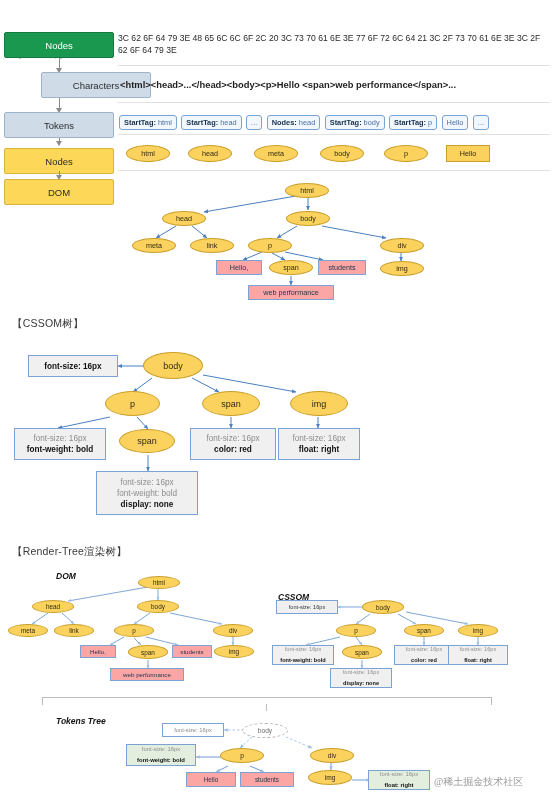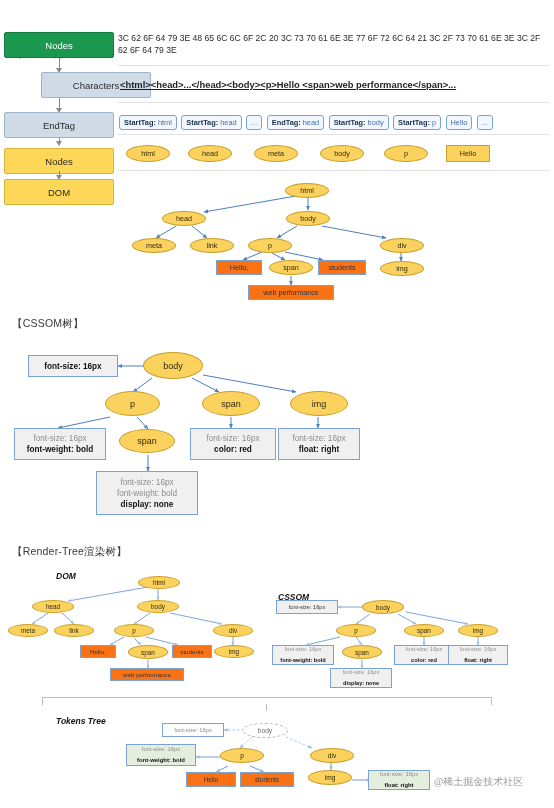--- a/index.html
+++ b/index.html
@@ -13,32 +13,32 @@
         font-size:9.5px;color:#2b2b2b;box-sizing:border-box;}
   .pipe.green{background:#1a9850;border-color:#157a42;color:#fff;}
   .pipe.blue{background:#cfdce8;border-color:#9fb3c8;}
   .pipe.yellow{background:#fdd757;border-color:#d8b43c;}
   .pipe-arrow{width:1px;background:#8a8a8a;left:59px;}
   .pipe-arrow:after{content:"";position:absolute;left:-3px;bottom:-1px;
         border-left:3.5px solid transparent;border-right:3.5px solid transparent;
         border-top:5px solid #8a8a8a;}
   .hr{height:1px;background:#e2e2e2;}
   .bytes-txt{font-size:8.6px;line-height:11.5px;color:#2a2a2a;width:430px;}
-  .chars-txt{font-size:9.4px;font-weight:bold;color:#1f1f1f;text-decoration:underline;}
+  .chars-txt{font-size:9.4px;font-weight:bold;color:#1f1f1f;}
   
   .tok{height:15px;border:1px solid #7aa3d4;border-radius:3px;background:#f2f7fd;
        display:inline-flex;align-items:center;justify-content:center;gap:2px;
        font-size:7.4px;color:#4a6fa5;padding:0 4px;box-sizing:border-box;}
   .tok b{color:#16314f;font-weight:bold;}
   
   .ell{border-radius:50%;background:#fcd25e;border:1px solid #c99f2c;
        display:flex;align-items:center;justify-content:center;
        font-size:7.2px;color:#2f2a12;box-sizing:border-box;}
   .ell.dash{background:#fff;border:1px dashed #b8b8b8;color:#6d6d6d;}
-  .rect{border:1px solid #7aa3d4;background:#f97316;
+  .rect{border:1px solid #7aa3d4;background:#fca5a5;
         display:flex;align-items:center;justify-content:center;
         font-size:7.2px;color:#23364d;box-sizing:border-box;}
   .rect.ybox{background:#fcd25e;border:1px solid #c99f2c;color:#2f2a12;}
   .cbox{border:1px solid #7aa3d4;background:#f1f1f1;box-sizing:border-box;
         display:flex;flex-direction:column;align-items:center;justify-content:center;
         line-height:11px;}
   .cbox .inh{color:#8d8d8d;}
   .cbox .own{color:#111;font-weight:bold;}
   .cbox.gray{background:#f0f0f0;}
   .cbox.green{background:#e3eedf;}
@@ -52,21 +52,21 @@
 </style>
 </head>
 <body>
 
 <div class="abs sec-title" style="left:12px;top:8px;margin-top:39px;">【DOM树】</div>
 
 <div class="abs pipe green" style="left:4px;top:32px;">Nodes</div>
 <div class="abs pipe-arrow" style="top:58px;height:14px;"></div>
 <div class="abs pipe blue" style="left:4px;top:72px;margin-left:37px;">Characters</div>
 <div class="abs pipe-arrow" style="top:98px;height:14px;"></div>
-<div class="abs pipe blue" style="left:4px;top:112px;">EndTag</div>
+<div class="abs pipe blue" style="left:4px;top:112px;">Tokens</div>
 <div class="abs pipe-arrow" style="top:138px;height:7px;"></div>
 <div class="abs pipe yellow" style="left:4px;top:148px;">Nodes</div>
 <div class="abs pipe-arrow" style="top:171px;height:8px;"></div>
 <div class="abs pipe yellow" style="left:4px;top:179px;">DOM</div>
 
 <div class="abs bytes-txt" style="left:118px;top:33px;">3C 62 6F 64 79 3E 48 65 6C 6C 6F 2C 20 3C 73 70 61 6E 3E 77 6F 72 6C 64 21 3C 2F 73 70 61 6E 3E 3C 2F 62 6F 64 79 3E</div>
 <div class="abs hr" style="left:118px;top:65px;width:432px;"></div>
 
 <div class="abs chars-txt" style="left:120px;top:79px;">&lt;html&gt;&lt;head&gt;...&lt;/head&gt;&lt;body&gt;&lt;p&gt;Hello &lt;span&gt;web performance&lt;/span&gt;...</div>
 <div class="abs hr" style="left:118px;top:102px;width:432px;"></div>
@@ -77,21 +77,21 @@
       <span>html</span>
     </span>
   <span class="tok">
       <b>StartTag:</b>
       <span>head</span>
     </span>
   <span class="tok">
       <span>...</span>
     </span>
   <span class="tok">
-      <b>EndTag:</b>
+      <b>Nodes:</b>
       <span>head</span>
     </span>
   <span class="tok">
       <b>StartTag:</b>
       <span>body</span>
     </span>
   <span class="tok">
       <b>StartTag:</b>
       <span>p</span>
     </span>

